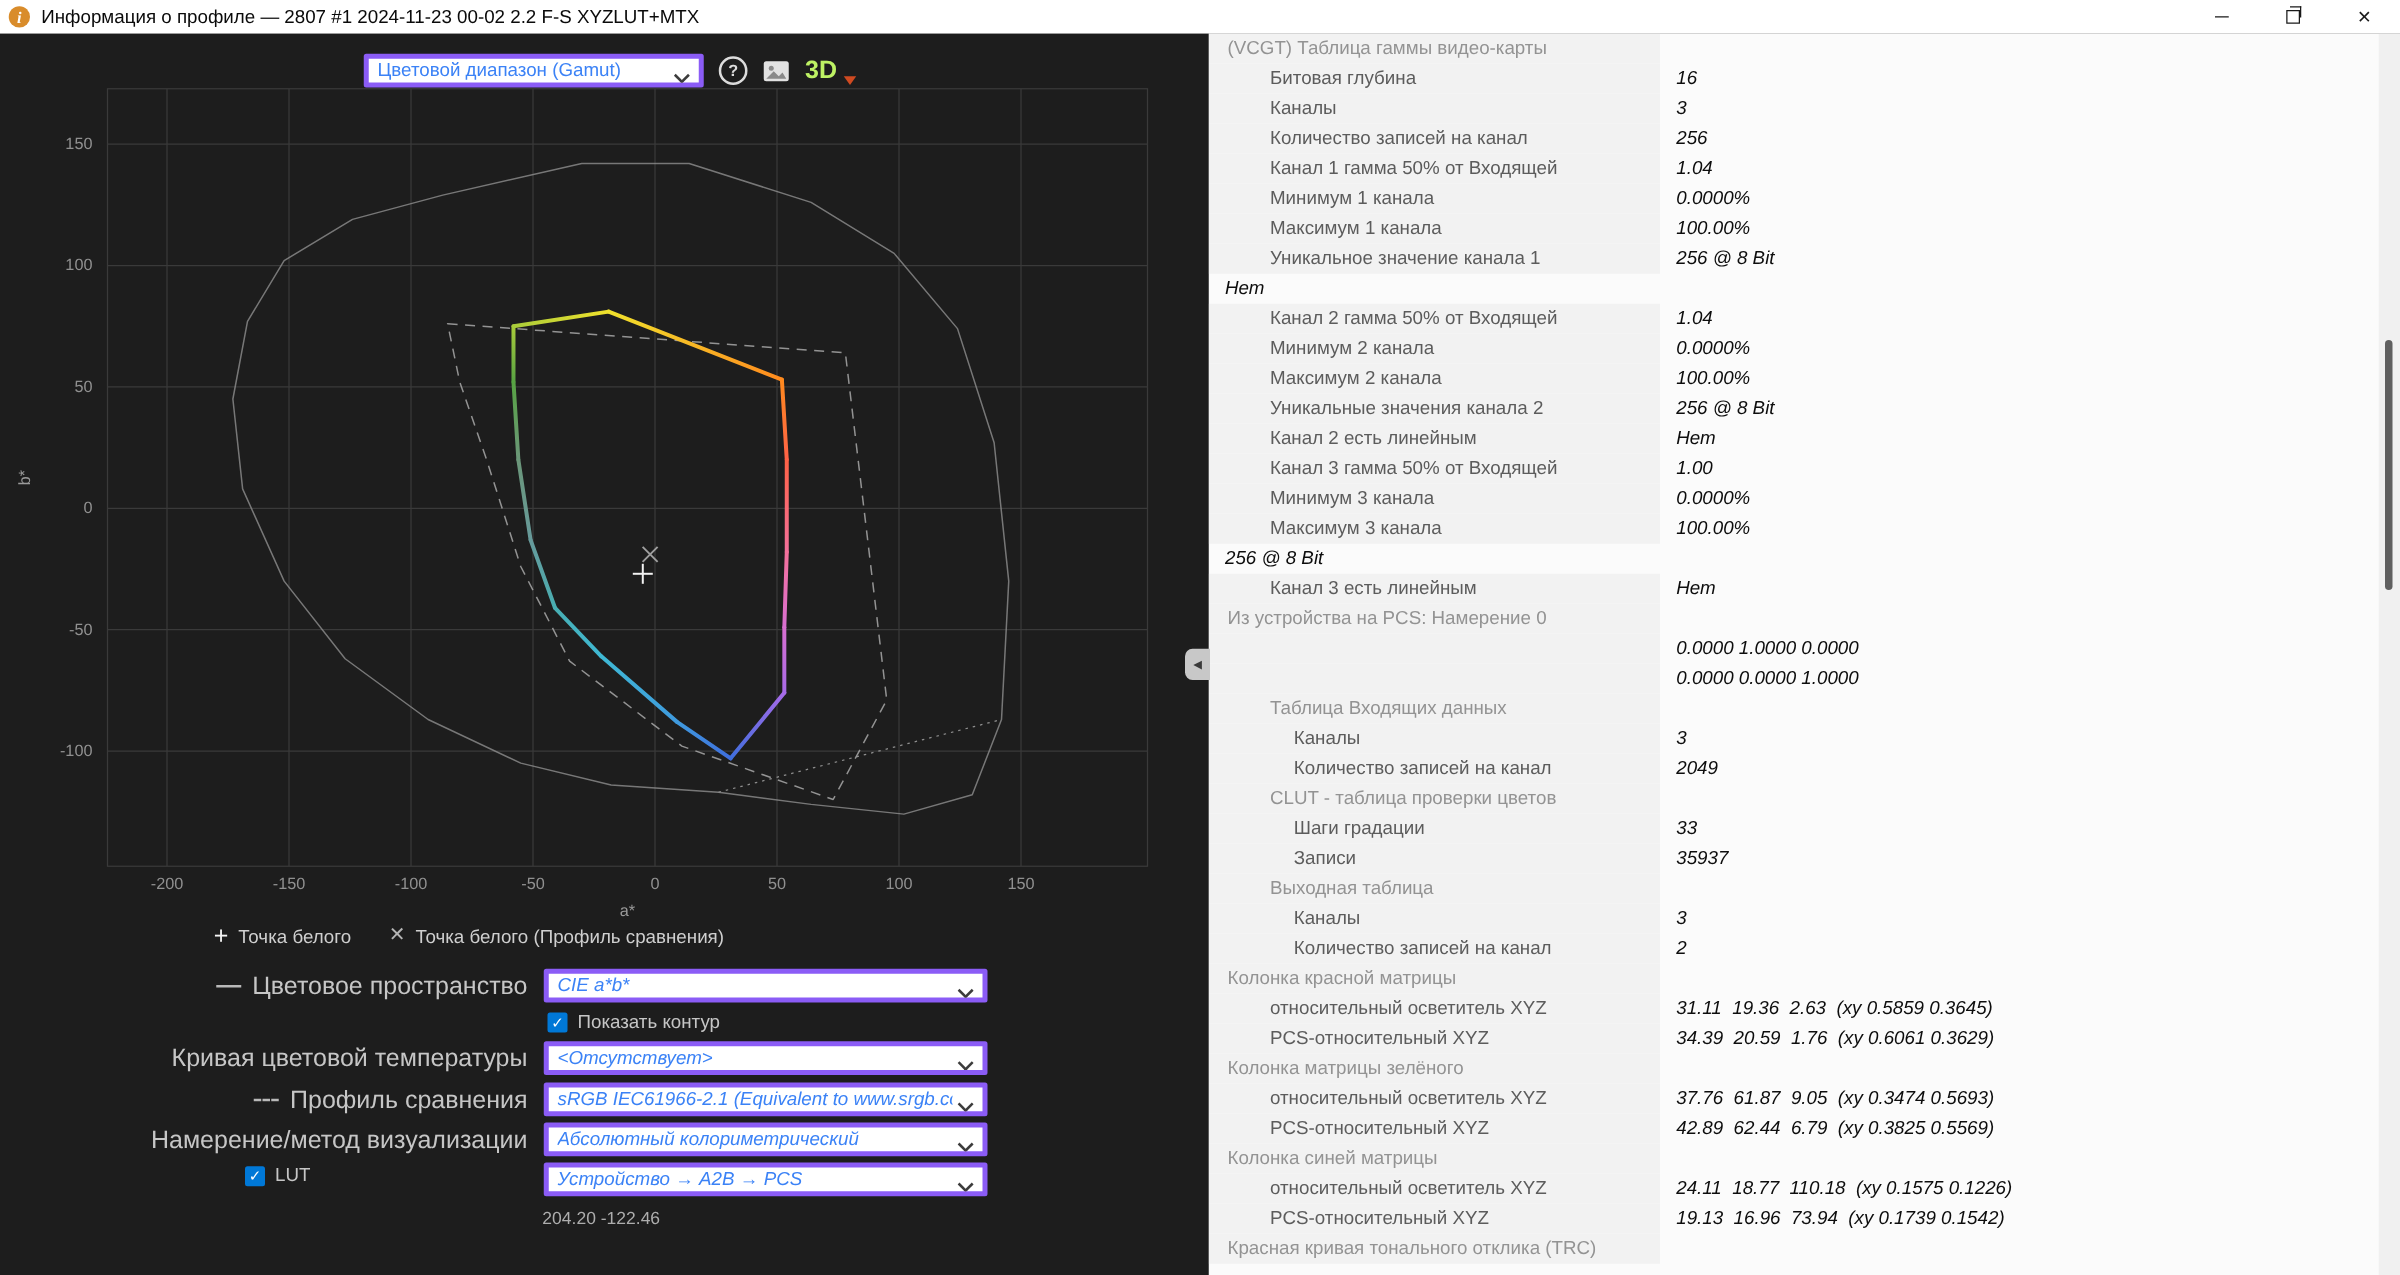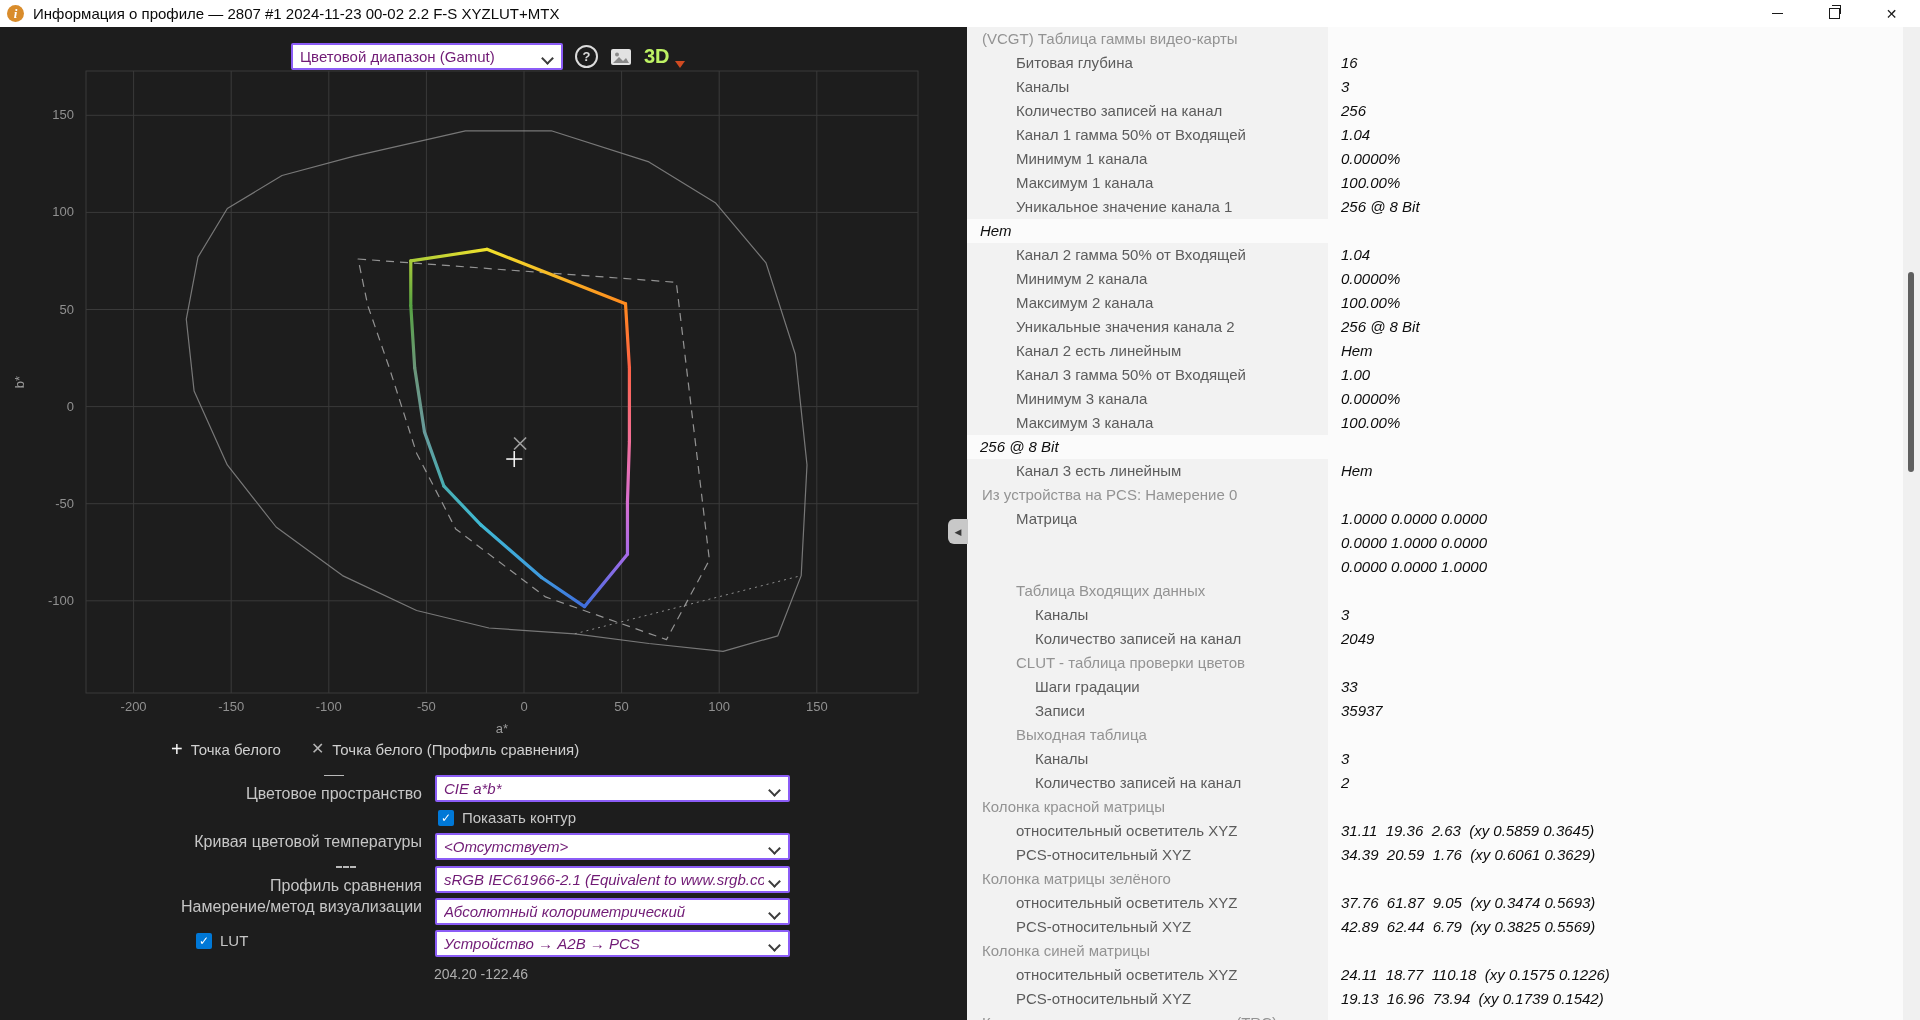--- a/index.html
+++ b/index.html
@@ -16,42 +16,42 @@
   .glyph-min{width:11px;border-top:1.2px solid #1a1a1a;display:inline-block;}
   .glyph-restore{width:9px;height:9px;border:1.2px solid #1a1a1a;position:relative;background:#fff;display:inline-block;}
   .glyph-restore::before{content:"";position:absolute;top:-4px;left:2px;width:8px;height:8px;
     border-top:1.2px solid #1a1a1a;border-right:1.2px solid #1a1a1a;}
   
   .content{display:flex;height:993px;position:relative;flex:none;}
   .left-panel{width:967px;flex:none;background:#1d1d1d;position:relative;overflow:hidden;}
   .right-panel{flex:1;background:#fbfbfb;position:relative;overflow:hidden;}
   
   .toolbar{position:absolute;left:291px;top:16px;display:flex;align-items:center;gap:12px;z-index:3;}
-  .select{background:#fff;border:2px solid #8b5cf6;border-radius:2px;height:27px;box-sizing:border-box;
-    display:flex;align-items:center;padding:0 24px 0 7px;position:relative;font-size:15px;color:#701a75;
+  .select{background:#fff;border:4px solid #8b5cf6;border-radius:2px;height:27px;box-sizing:border-box;
+    display:flex;align-items:center;padding:0 24px 0 7px;position:relative;font-size:15px;color:#3b82f6;
     white-space:nowrap;overflow:hidden;}
   .view-select{width:272px;}
   .selval{overflow:hidden;white-space:nowrap;}
   .chev{position:absolute;right:9px;top:9px;width:7px;height:7px;
     border-right:2px solid #3c3c3c;border-bottom:2px solid #3c3c3c;transform:rotate(45deg);}
   .qcirc{width:19px;height:19px;border:2px solid #dcdcdc;border-radius:50%;color:#dcdcdc;font-weight:bold;
     font-size:13px;display:flex;align-items:center;justify-content:center;}
   .threed{display:flex;align-items:flex-end;gap:5px;color:#bef264;font-weight:bold;font-size:20px;}
   .red-caret{width:0;height:0;border-left:5px solid transparent;border-right:5px solid transparent;
     border-top:7px solid #cf4a21;display:inline-block;}
   #gamut-svg{position:absolute;left:0;top:0;}
   
   .legend-row{position:absolute;top:712px;left:171px;display:flex;gap:30px;align-items:center;
     color:#cfcfcf;font-size:15px;}
   .legend-item{display:flex;align-items:center;gap:8px;}
   .plus-mark{color:#f5f5f5;font-size:20px;line-height:1;}
   .x-mark{color:#b5b5b5;font-size:16px;line-height:1;}
   .ctrl-row{position:absolute;left:0;width:967px;height:28px;}
   .ctrl-label{position:absolute;right:545px;top:0;height:28px;display:flex;align-items:center;gap:9px;
-    color:#c6c6c6;font-size:16px;white-space:nowrap;flex-direction:column;}
+    color:#c6c6c6;font-size:20px;white-space:nowrap;}
   .ctrl-select{position:absolute;left:435px;top:0;width:355px;font-style:italic;}
   .marker-solid{display:inline-block;width:20px;height:2px;background:#b9b9b9;}
   .marker-dashed{display:inline-block;width:20px;height:0;border-top:2px dashed #b9b9b9;}
   .check-group{position:absolute;top:2px;display:flex;align-items:center;gap:8px;color:#c6c6c6;font-size:15px;}
   .checkbox{width:16px;height:16px;background:#0078d7;border-radius:2px;display:flex;align-items:center;
     justify-content:center;color:#fff;font-size:12px;line-height:1;flex:none;}
   .coords{position:absolute;top:939px;left:0;width:962px;text-align:center;color:#adadad;font-size:14px;}
   
   .splitter{position:absolute;left:948px;top:492px;width:20px;height:25px;background:#c8c8c8;
     border-radius:6px 0 0 6px;z-index:6;display:flex;align-items:center;justify-content:center;
@@ -371,24 +371,20 @@
           </div>
           <div class="trow item">
             <div class="tlabel ind1">Канал 3 есть линейным</div>
             <div class="tvalue">Нет</div>
           </div>
           <div class="trow section">
             <div class="tlabel ind0">Из устройства на PCS: Намерение 0</div>
             <div class="tvalue"></div>
           </div>
           <div class="trow item">
-            <div class="tlabel ind1">Матрица</div>
-            <div class="tvalue">1.0000 0.0000 0.0000</div>
-          </div>
-          <div class="trow item">
             <div class="tlabel ind1"></div>
             <div class="tvalue">0.0000 1.0000 0.0000</div>
           </div>
           <div class="trow item">
             <div class="tlabel ind1"></div>
             <div class="tvalue">0.0000 0.0000 1.0000</div>
           </div>
           <div class="trow section">
             <div class="tlabel ind1">Таблица Входящих данных</div>
             <div class="tvalue"></div>

